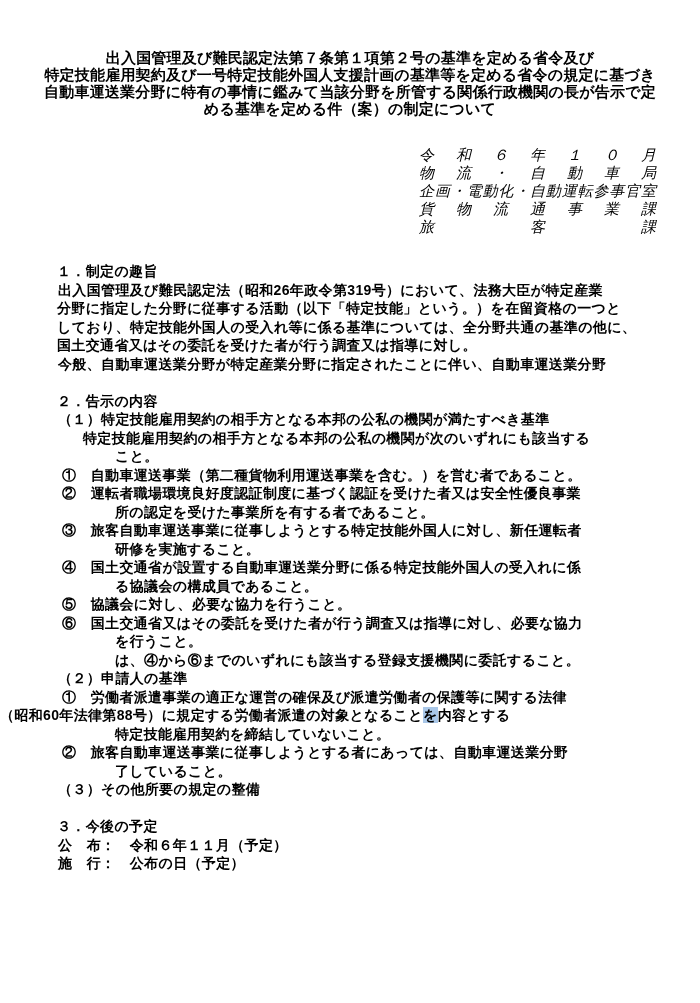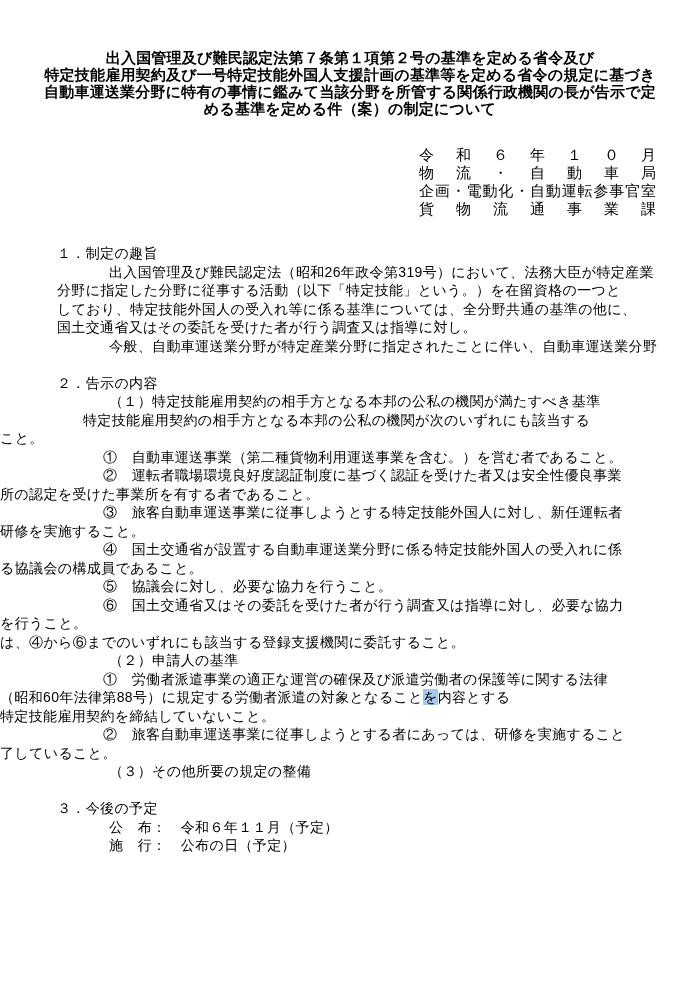--- a/index.html
+++ b/index.html
@@ -20,63 +20,65 @@
     font-size: 15px;
     letter-spacing: 0.2px;
   }
   .title .ln { line-height: 17px; height: 17px; white-space: pre; }
 
   
   .issuer {
     margin: 29px 44px 0 auto;
     width: 237px;
     font-size: 15px;
+    font-style: italic;
   }
   .issuer .ln {
     line-height: 18px;
     height: 18px;
     text-align: justify;
     text-align-last: justify;
     white-space: normal;
   }
 
   
   .docbody {
     margin-top: 26px;
     font-size: 14px;
     letter-spacing: 0.35px;
   }
-  .docbody .ln { line-height: 18.5px; height: 18.5px; white-space: pre; }
+  .docbody .ln { line-height: 18.5px; height: 18.5px; white-space: pre; font-weight: bold; }
   .docbody .blank { height: 18.5px; }
 
   
   .pl0 { padding-left: 57px; }   
-  .pl1 { padding-left: 109px; }   
-  .pl2 { padding-left: 103px; }  
-  .pl3 { }  
+  .pl1 { padding-left: 58px; }   
+  .pl2 { padding-left: 62px; }  
+  .pl3 { padding-left: 115px; }  
   .pl4 { padding-left: 83px; }  
   .pl5 { }  
 
   .hl { background-color: #a9c7e8; }
 </style>
 </head>
 <body>
 
 <div class="page">
   <div class="title">
       <div class="ln">出入国管理及び難民認定法第７条第１項第２号の基準を定める省令及び</div>
       <div class="ln">特定技能雇用契約及び一号特定技能外国人支援計画の基準等を定める省令の規定に基づき</div>
       <div class="ln">自動車運送業分野に特有の事情に鑑みて当該分野を所管する関係行政機関の長が告示で定</div>
       <div class="ln">める基準を定める件（案）の制定について</div>
     </div>
   <div class="issuer">
       <div class="ln">令和６年１０月</div>
       <div class="ln">物流・自動車局</div>
       <div class="ln">企画・電動化・自動運転参事官室</div>
       <div class="ln">貨物流通事業課</div>
+      <div class="ln">旅客課</div>
     </div>
   <div class="docbody">
       <div class="ln pl0">１．制定の趣旨</div>
       <div class="ln pl1">出入国管理及び難民認定法（昭和26年政令第319号）において、法務大臣が特定産業</div>
       <div class="ln pl0">分野に指定した分野に従事する活動（以下「特定技能」という。）を在留資格の一つと</div>
       <div class="ln pl0">しており、特定技能外国人の受入れ等に係る基準については、全分野共通の基準の他に、</div>
       <div class="ln pl0">国土交通省又はその委託を受けた者が行う調査又は指導に対し。</div>
       <div class="ln pl1">今般、自動車運送業分野が特定産業分野に指定されたことに伴い、自動車運送業分野</div>
       <div class="ln blank"></div>
       <div class="ln pl0">２．告示の内容</div>
@@ -91,21 +93,21 @@
       <div class="ln pl2">④　国土交通省が設置する自動車運送業分野に係る特定技能外国人の受入れに係</div>
       <div class="ln pl3">る協議会の構成員であること。</div>
       <div class="ln pl2">⑤　協議会に対し、必要な協力を行うこと。</div>
       <div class="ln pl2">⑥　国土交通省又はその委託を受けた者が行う調査又は指導に対し、必要な協力</div>
       <div class="ln pl3">を行うこと。</div>
       <div class="ln pl3">は、④から⑥までのいずれにも該当する登録支援機関に委託すること。</div>
       <div class="ln pl1">（２）申請人の基準</div>
       <div class="ln pl2">①　労働者派遣事業の適正な運営の確保及び派遣労働者の保護等に関する法律</div>
       <div class="ln pl5"><span>（昭和60年法律第88号）に規定する労働者派遣の対象となること</span><span class="hl">を</span><span>内容とする</span></div>
       <div class="ln pl3">特定技能雇用契約を締結していないこと。</div>
-      <div class="ln pl2">②　旅客自動車運送事業に従事しようとする者にあっては、研修を実施すること</div>
+      <div class="ln pl2">②　旅客自動車運送事業に従事しようとする者にあっては、自動車運送業分野</div>
       <div class="ln pl3">了していること。</div>
       <div class="ln pl1">（３）その他所要の規定の整備</div>
       <div class="ln blank"></div>
       <div class="ln pl0">３．今後の予定</div>
       <div class="ln pl1">公　布：　令和６年１１月（予定）</div>
       <div class="ln pl1">施　行：　公布の日（予定）</div>
     </div>
 </div>
 
 </body></html>

